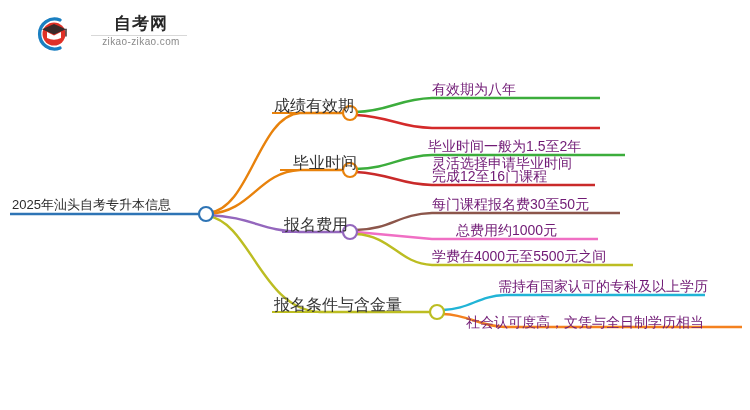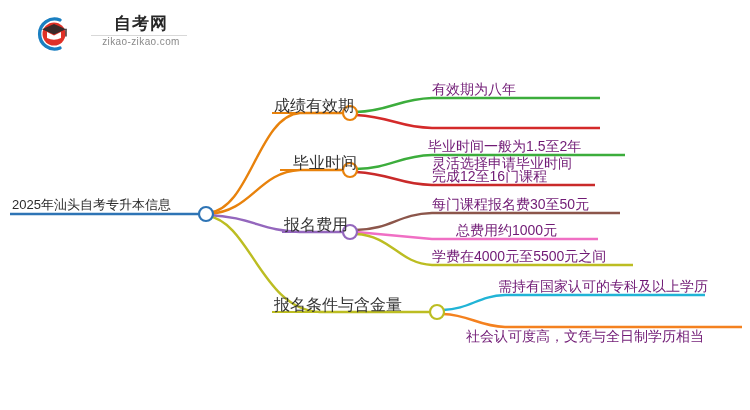--- a/index.html
+++ b/index.html
@@ -161,13 +161,13 @@
 <div class="node-label leaf-label" style="left:432px; top:111px;margin-top:44px;">灵活选择申请毕业时间</div>
 
 <div class="node-label leaf-label" style="left:428px; top:138px;">毕业时间一般为1.5至2年</div>
 <div class="node-label leaf-label" style="left:432px; top:168px;">完成12至16门课程</div>
 
 <div class="node-label leaf-label" style="left:432px; top:196px;">每门课程报名费30至50元</div>
 <div class="node-label leaf-label" style="left:432px; top:222px;margin-left:24px;">总费用约1000元</div>
 <div class="node-label leaf-label" style="left:432px; top:248px;">学费在4000元至5500元之间</div>
 
 <div class="node-label leaf-label" style="left:482px; top:278px;margin-left:16px;">需持有国家认可的专科及以上学历</div>
-<div class="node-label leaf-label" style="left:466px; top:328px;">社会认可度高，文凭与全日制学历相当</div>
+<div class="node-label leaf-label" style="left:466px; top:314px;">社会认可度高，文凭与全日制学历相当</div>
 
 </body></html>

